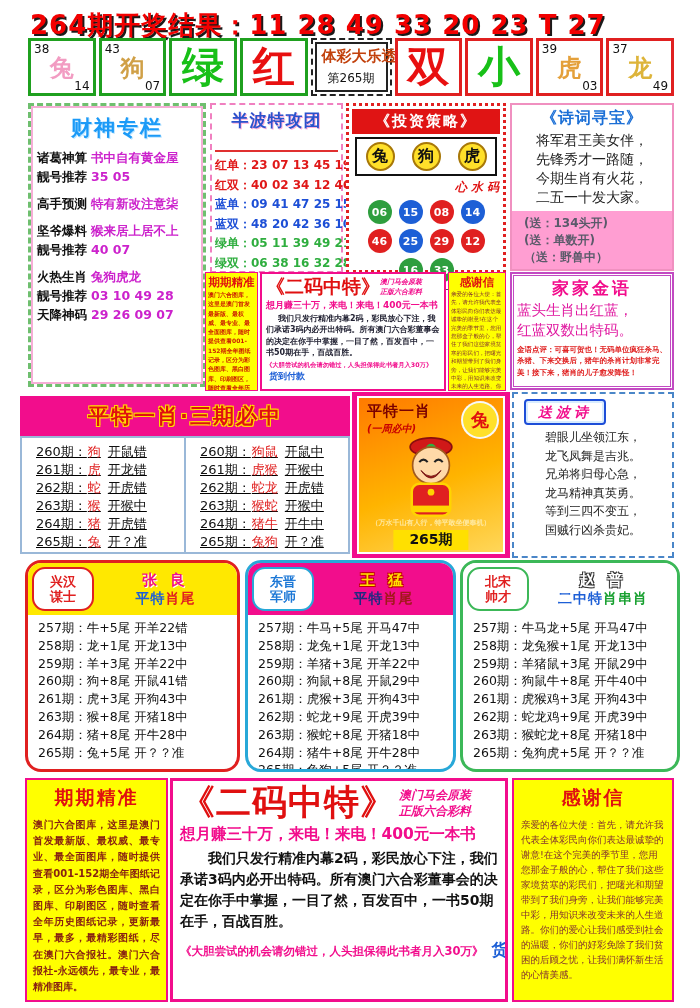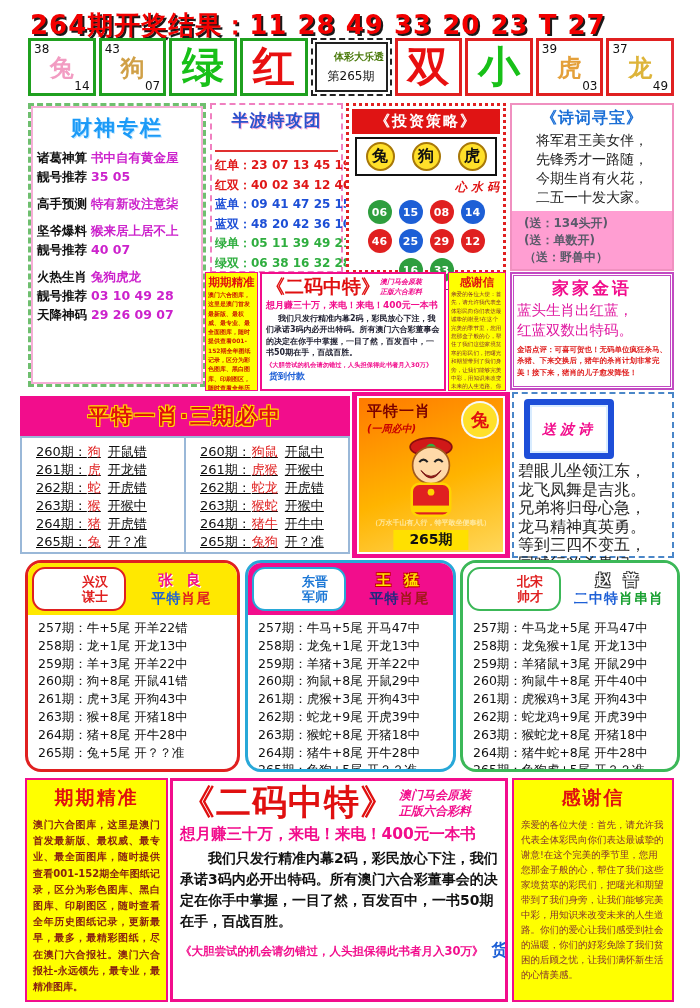--- a/index.html
+++ b/index.html
@@ -15,21 +15,21 @@
   .tl{position:absolute;left:3px;top:1px;font-size:12px;color:#111;}
   .br{position:absolute;right:3px;bottom:0;font-size:12px;color:#111;}
   .animal{position:absolute;left:50%;top:52%;transform:translate(-50%,-50%);font-size:24px;font-weight:bold;opacity:.85;}
   .an-rabbit{color:#f08bb8;} .an-dog{color:#c89028;} .an-tiger{color:#e09018;} .an-dragon{color:#d8a818;}
   .bigchar{width:100%;height:100%;display:flex;align-items:center;justify-content:center;
            font-size:42px;font-weight:bold;line-height:1;}
   .green-txt{color:#18c018;} .red-txt{color:#e81010;}
   .tcell.center{flex:1.25;border:2px dashed #222;}
   .center-inner{position:absolute;inset:2px;border:2px solid #222;display:flex;flex-direction:column;
                 align-items:center;justify-content:center;}
-  .tc1{color:#4d7c0f;font-weight:bold;font-size:10px;white-space:nowrap;padding-left:16px;}
+  .tc1{color:#c2410c;font-weight:bold;font-size:15px;white-space:nowrap;padding-left:16px;}
   .tc2{color:#111;font-size:12px;margin-top:4px;}
   
   .caishen{position:absolute;left:28px;top:103px;width:178px;height:284px;box-sizing:border-box;
            border:3px dashed #6fbf6f;box-shadow:0 0 0 2px #f6aed6 inset;padding:8px 6px;background:#fff;}
   .cs-title{text-align:center;color:#1b9af7;font-size:21px;font-weight:bold;letter-spacing:2px;
             text-shadow:1px 1px 0 #bfe6ff;margin-bottom:6px;}
   .cs-row{font-size:12.5px;line-height:19px;white-space:nowrap;}
   .cs-row.gap{margin-top:8px;}
   .cs-label{font-weight:bold;color:#111;margin-right:4px;}
   .cs-val{color:#cc22cc;font-weight:bold;}
@@ -104,33 +104,33 @@
   .ci-circle{position:absolute;right:6px;top:5px;width:34px;height:34px;border-radius:50%;background:#ffe02a;
              box-shadow:0 0 0 2px #f8f8f8;display:flex;align-items:center;justify-content:center;
              font-size:18px;color:#e01010;font-weight:bold;}
   .ci-art{position:absolute;left:50%;top:52%;transform:translate(-50%,-50%);}
   .ci-note{position:absolute;left:0;right:0;bottom:24px;text-align:center;font-size:7px;color:#ffe9a0;font-weight:bold;white-space:nowrap;}
   .ci-period{position:absolute;left:50%;transform:translateX(-50%);bottom:2px;background:#ffe000;
              padding:1px 16px;font-size:14px;font-weight:bold;color:#111;white-space:nowrap;}
   
   .songbo{position:absolute;left:512px;top:392px;width:162px;height:166px;box-sizing:border-box;
           border:2px dashed #4a86c8;background:#fff;padding:3px 4px;}
-  .sb-tbox{display:inline-block;border:6px solid #1d4ed8;border-radius:4px;padding:14px 12px;margin:2px 0 3px 6px;
+  .sb-tbox{display:inline-block;border:2px solid #1d4ed8;border-radius:4px;padding:1px 12px;margin:2px 0 3px 6px;
            box-shadow:0 0 0 2px #d8ecff inset;}
   .sb-title{color:#f20d8c;font-weight:bold;font-size:14px;letter-spacing:4px;font-style:italic;}
-  .sb-line{font-size:16px;color:#222;line-height:18.5px;white-space:nowrap;}
+  .sb-line{font-size:12px;color:#222;line-height:18.5px;text-align:center;white-space:nowrap;}
   
   .expert{position:absolute;top:560px;height:212px;box-sizing:border-box;border-radius:16px;background:#fff;overflow:hidden;}
   .expA{left:25px;width:215px;border:3px solid #e02020;}
   .expB{left:245px;width:211px;border:3px solid #28a8d8;}
   .expC{left:460px;width:220px;border:3px solid #3cb858;}
   .ex-head{height:46px;display:flex;align-items:center;gap:4px;padding:3px 4px;box-sizing:content-box;}
   .expA .ex-head{background:#ffe800;} .expB .ex-head{background:#f20d8c;} .expC .ex-head{background:#fff;}
   .ex-pill{width:58px;height:40px;background:#fff;border-radius:13px;display:flex;align-items:center;
-           justify-content:center;font-weight:bold;font-size:13px;line-height:15px;flex:none;padding-left:32px;}
+           justify-content:center;font-weight:bold;font-size:13px;line-height:15px;flex:none;}
   .ex-pill span{display:block;width:30px;text-align:center;}
   .expA .ex-pill{border:2px solid #e02020;color:#e02020;}
   .expB .ex-pill{border:2px solid #28a8d8;color:#1d78d6;}
   .expC .ex-pill{border:2px solid #3cb858;color:#e02020;}
   .ex-titles{flex:1;text-align:center;}
   .ex-name{font-size:15px;font-weight:bold;letter-spacing:4px;}
   .expA .ex-name{color:#f20d8c;text-shadow:1px 1px 0 #fff;}
   .expB .ex-name{color:#ffe000;text-shadow:1px 1px 0 #c00000,-1px -1px 0 #c00000,1px -1px 0 #c00000,-1px 1px 0 #c00000;}
   .expC .ex-name{color:#fff;text-shadow:1px 1px 0 #333,-1px -1px 0 #333,1px -1px 0 #333,-1px 1px 0 #333;}
   .ex-method{font-size:14px;font-weight:bold;letter-spacing:1px;}
@@ -407,21 +407,20 @@
       </div>
     </div>
     <div class="ex-rows">
       <div class="ex-row">257期：牛马龙+5尾 开马47中</div>
       <div class="ex-row">258期：龙兔猴+1尾 开龙13中</div>
       <div class="ex-row">259期：羊猪鼠+3尾 开鼠29中</div>
       <div class="ex-row">260期：狗鼠牛+8尾 开牛40中</div>
       <div class="ex-row">261期：虎猴鸡+3尾 开狗43中</div>
       <div class="ex-row">262期：蛇龙鸡+9尾 开虎39中</div>
       <div class="ex-row">263期：猴蛇龙+8尾 开猪18中</div>
-      <div class="ex-row">264期：猪牛蛇+8尾 开牛28中</div>
       <div class="ex-row">265期：兔狗虎+5尾 开？？准</div>
     </div>
   </div>
 
   <div class="bt-left">
     <div class="bt-title">期期精准</div>
     <div class="bt-text">澳门六合图库，这里是澳门首发最新版、最权威、最专业、最全面图库，随时提供查看001-152期全年图纸记录，区分为彩色图库、黑白图库、印刷图区，随时查看全年历史图纸记录，更新最早，最多，最精彩图纸，尽在澳门六合报社。澳门六合报社-永远领先，最专业，最精准图库。</div>
   </div>
   <div class="bt-center">
     <div class="btc-trow">

